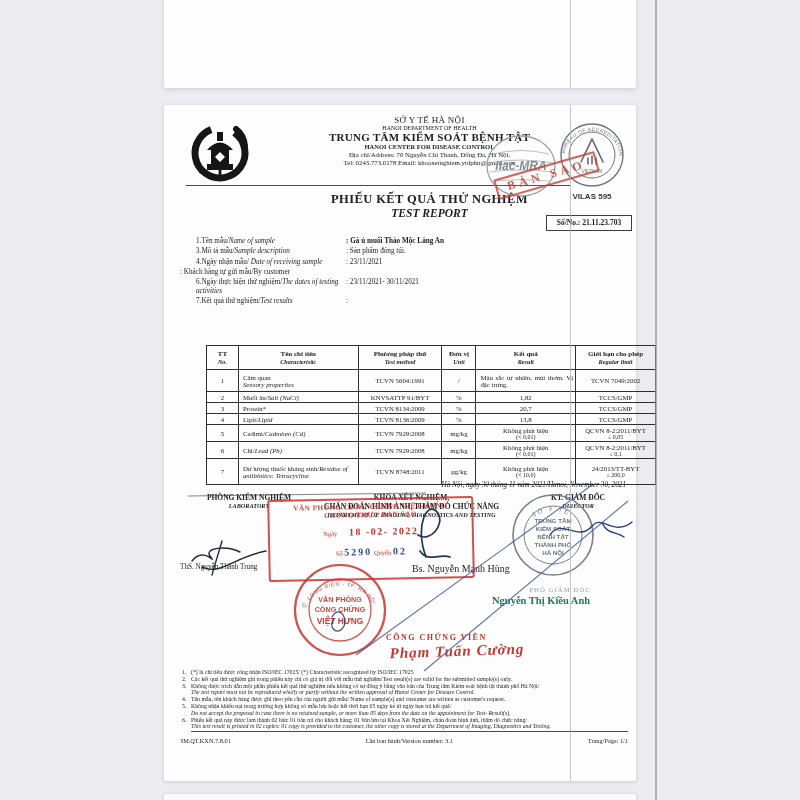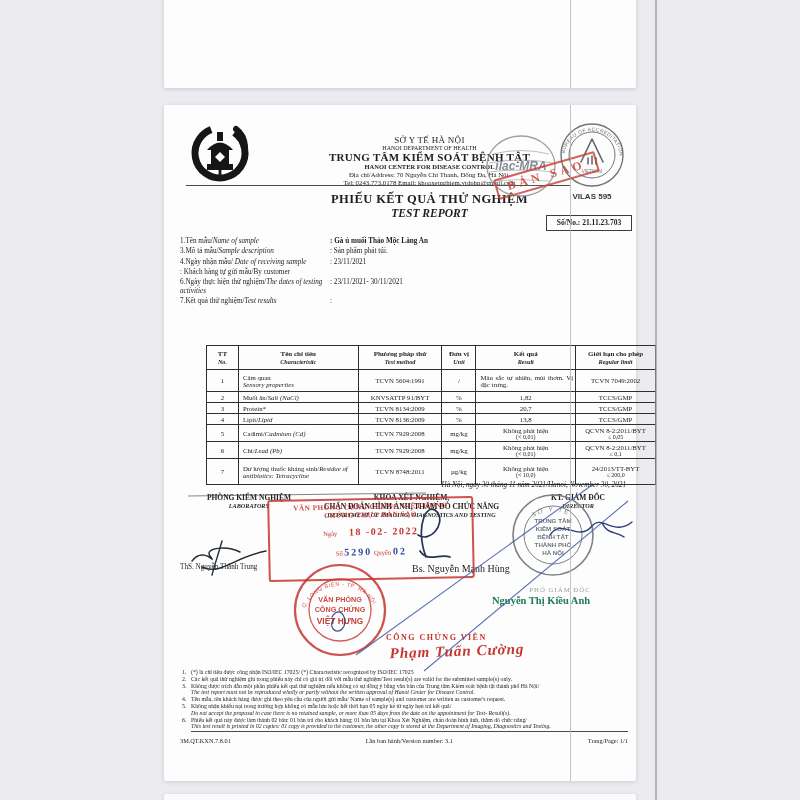--- a/index.html
+++ b/index.html
@@ -17,42 +17,42 @@
   #pageEdge { position:absolute; left:655px; top:0; width:2px; height:800px; background:#9b9ba1; opacity:.7; }
 
   .abs { position:absolute; }
   .ctr { text-align:center; }
   .b { font-weight:bold; }
   .em { font-style:italic; }
 
   
   #logo { left:24px; top:14px; width:64px; height:66px; }
   #hdrC { left:118px; top:10px; width:295px; }
-  .h-dept { font-size:9px; letter-spacing:.3px;margin-top:20px; }
+  .h-dept { font-size:9px; letter-spacing:.3px; }
   .h-dept-en { font-size:6px; }
   .h-org { font-size:11px; font-weight:bold; letter-spacing:.3px; }
   .h-org-en { font-size:6.5px; font-weight:bold; }
   .h-addr { font-size:6.8px; margin-top:1px; }
   #hdrLine { left:22px; top:80px; width:384px; height:1px; background:#4a4a4a; }
   #titleBlk { left:118px; top:87px; width:295px; }
   .t-vn { font-size:12.5px; font-weight:bold; letter-spacing:.4px;text-align:center; }
   .t-en { font-size:11.5px; font-weight:bold; font-style:italic; }
   #soNo { left:382px; top:110px; width:86px; height:16px; border:1px solid #3c3c3c; font-size:7.5px; font-weight:bold; line-height:14px; text-align:center; }
 
   
   #ilac { left:320px; top:28px; width:74px; height:66px; z-index:5; }
   #boa { left:388px; top:12px; width:80px; height:90px; z-index:5; }
   #banSao { left:330px; top:60px; padding:1px 10px; border:2.5px solid rgba(201,62,54,.8);
             color:rgba(201,62,54,.85); font-size:12px; font-weight:bold; letter-spacing:4px;
             transform:rotate(-16deg); border-radius:2px; z-index:6; background:rgba(255,255,255,.05); }
 
   
   #info { left:16px; top:132px; width:448px; }
   .info-row { display:flex; font-size:7.2px; line-height:8.7px; margin-bottom:1.6px; }
-  .i-lbl { width:150px; }
+  .i-lbl { width:150px;margin-left:16px; }
   .i-val { flex:1; }
 
   
   #tbl { left:14px; top:240px; width:450px; border-collapse:collapse; font-size:6.8px;margin-left:28px; }
   #tbl th, #tbl td { border:1px solid #2f2f2f; padding:1px 2px; vertical-align:middle; }
   #tbl th { font-weight:bold; }
   .th-vn { font-size:7px; display:block; }
   .th-en { font-size:6.2px; font-style:italic; display:block; }
   .td-c { text-align:center; }
   .td-l { text-align:left; padding-left:4px !important; }
@@ -155,21 +155,21 @@
 
   <div id="soNo" class="abs">Số/No.: 21.11.23.703</div>
 
   <div id="info" class="abs">
     <div class="info-row">
       <div class="i-lbl"><span>1.Tên mẫu/</span><span class="em">Name of sample</span></div>
       <div class="i-val b">: Gà ủ muối Thảo Mộc Làng An</div>
     </div>
     <div class="info-row">
       <div class="i-lbl"><span>3.Mô tả mẫu/</span><span class="em">Sample description</span></div>
-      <div class="i-val">: Sản phẩm phát túi.</div>
+      <div class="i-val">: Sản phẩm đóng túi.</div>
     </div>
     <div class="info-row">
       <div class="i-lbl"><span>4.Ngày nhận mẫu/ </span><span class="em">Date of receiving sample</span></div>
       <div class="i-val">: 23/11/2021</div>
     </div>
     <div class="info-row">
       <div class="i-val">: Khách hàng tự gửi mẫu/By customer</div>
     </div>
     <div class="info-row">
       <div class="i-lbl"><span>6.Ngày thực hiện thử nghiệm/</span><span class="em">The dates of testing activities</span></div>

